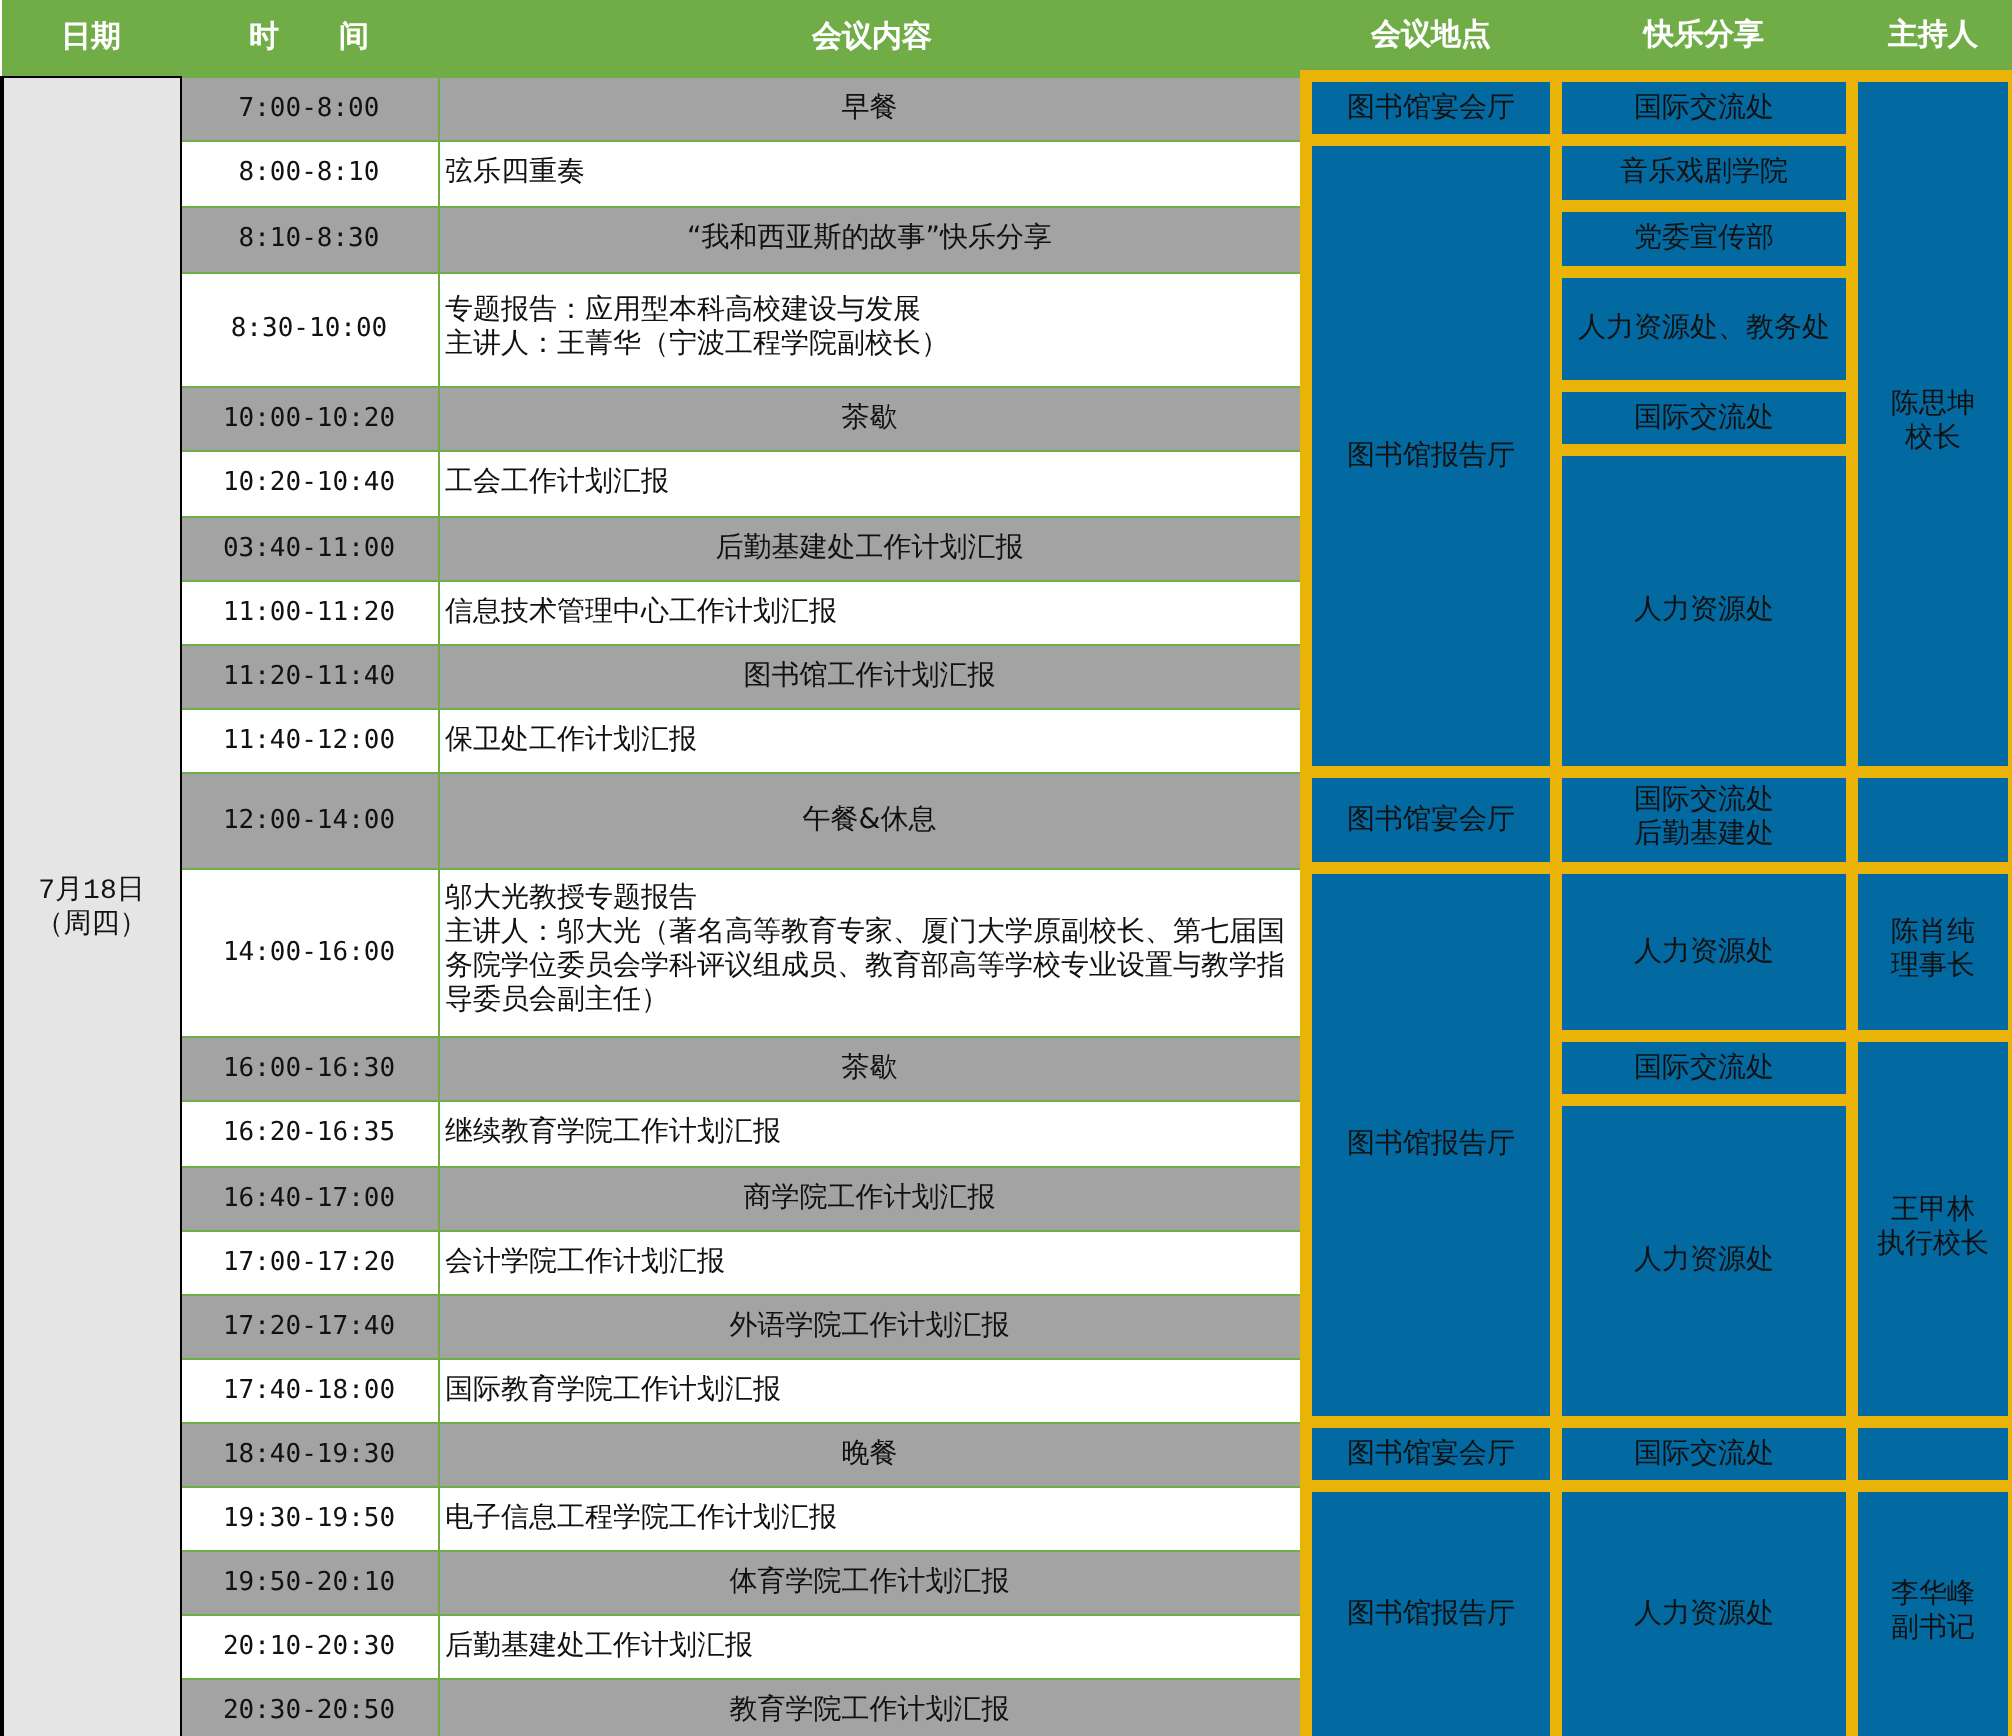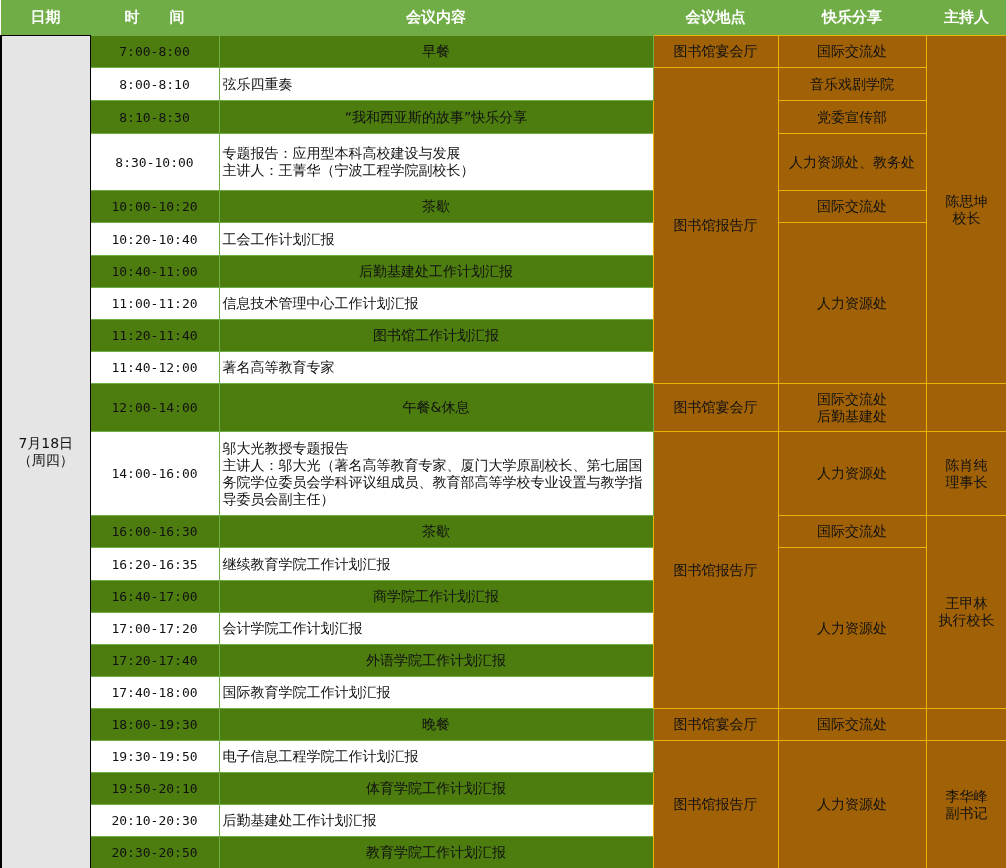--- a/index.html
+++ b/index.html
@@ -4,24 +4,24 @@
 <style>
   html,body{margin:0;padding:0;background:#fff;}
   body{width:1006px;height:868px;overflow:hidden;font-family:"DejaVu Sans","Liberation Sans",sans-serif;font-size:14px;color:#111;}
   table{border-collapse:collapse;table-layout:fixed;width:1006px;}
   col.c-date{width:89px} col.c-time{width:129px} col.c-content{width:434px}
   col.c-loc{width:125px} col.c-dept{width:148px} col.c-host{width:81px}
   th{background:#70ad47;color:#fff;font-weight:bold;font-size:15px;height:35px;padding:0;text-align:center;border:none;}
   td{padding:0 3px;border:1px solid #70ad47;vertical-align:middle;line-height:17px;}
   td.time{text-align:center;font-family:"DejaVu Sans Mono","Liberation Mono",monospace;font-size:13px;}
   td.content{text-align:left;margin-left:14px;}
-  td.black{border:1px solid #eab308;text-align:center;background:#a16207;}
+  td.black{border:6px solid #eab308;text-align:center;background:#0369a1;}
   td.date{border:1px solid #000;border-left:2px solid #000;text-align:center;background:#e5e5e5;}
-  tr.shade td.time, tr.shade td.content{background:#4d7c0f;text-align:center;}
-  .ml{white-space:pre-line;}
+  tr.shade td.time, tr.shade td.content{background:#a3a3a3;text-align:center;}
+  .ml{white-space:pre-line;font-family:Liberation Mono, monospace;}
 </style>
 </head>
 <body>
 
 <table>
   <colgroup>
     <col class="c-date">
       <col class="c-time">
       <col class="c-content">
       <col class="c-loc">
@@ -77,37 +77,37 @@
       <td class="black">国际交流处</td>
     </tr>
 
     <tr style="height:33px">
       <td class="time">10:20-10:40</td>
       <td class="content">工会工作计划汇报</td>
       <td class="black" rowspan="5">人力资源处</td>
     </tr>
 
     <tr class="shade" style="height:32px">
-      <td class="time">10:40-11:00</td>
+      <td class="time">03:40-11:00</td>
       <td class="content">后勤基建处工作计划汇报</td>
     </tr>
 
     <tr style="height:32px">
       <td class="time">11:00-11:20</td>
       <td class="content">信息技术管理中心工作计划汇报</td>
     </tr>
 
     <tr class="shade" style="height:32px">
       <td class="time">11:20-11:40</td>
       <td class="content">图书馆工作计划汇报</td>
     </tr>
 
     <tr style="height:32px">
       <td class="time">11:40-12:00</td>
-      <td class="content">著名高等教育专家</td>
+      <td class="content">保卫处工作计划汇报</td>
     </tr>
 
     <tr class="shade" style="height:48px">
       <td class="time">12:00-14:00</td>
       <td class="content">午餐&amp;休息</td>
       <td class="black">图书馆宴会厅</td>
       <td class="black ml">国际交流处
 后勤基建处</td>
       <td class="black"></td>
     </tr>
@@ -150,21 +150,21 @@
       <td class="time">17:20-17:40</td>
       <td class="content">外语学院工作计划汇报</td>
     </tr>
 
     <tr style="height:32px">
       <td class="time">17:40-18:00</td>
       <td class="content">国际教育学院工作计划汇报</td>
     </tr>
 
     <tr class="shade" style="height:32px">
-      <td class="time">18:00-19:30</td>
+      <td class="time">18:40-19:30</td>
       <td class="content">晚餐</td>
       <td class="black">图书馆宴会厅</td>
       <td class="black">国际交流处</td>
       <td class="black"></td>
     </tr>
 
     <tr style="height:32px">
       <td class="time">19:30-19:50</td>
       <td class="content">电子信息工程学院工作计划汇报</td>
       <td class="black" rowspan="4">图书馆报告厅</td>

